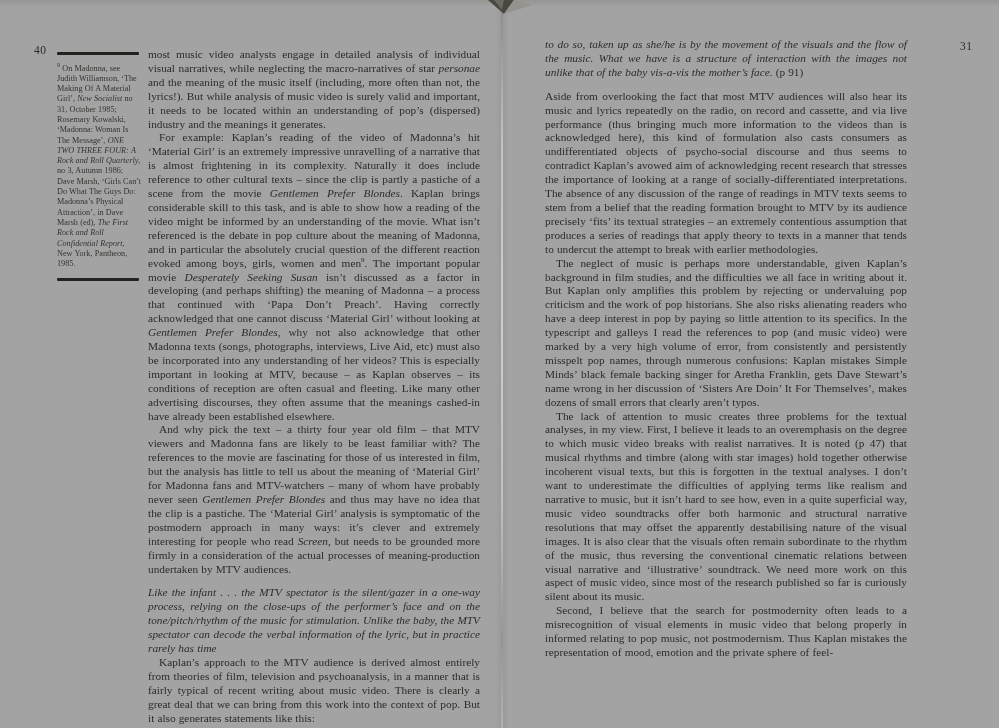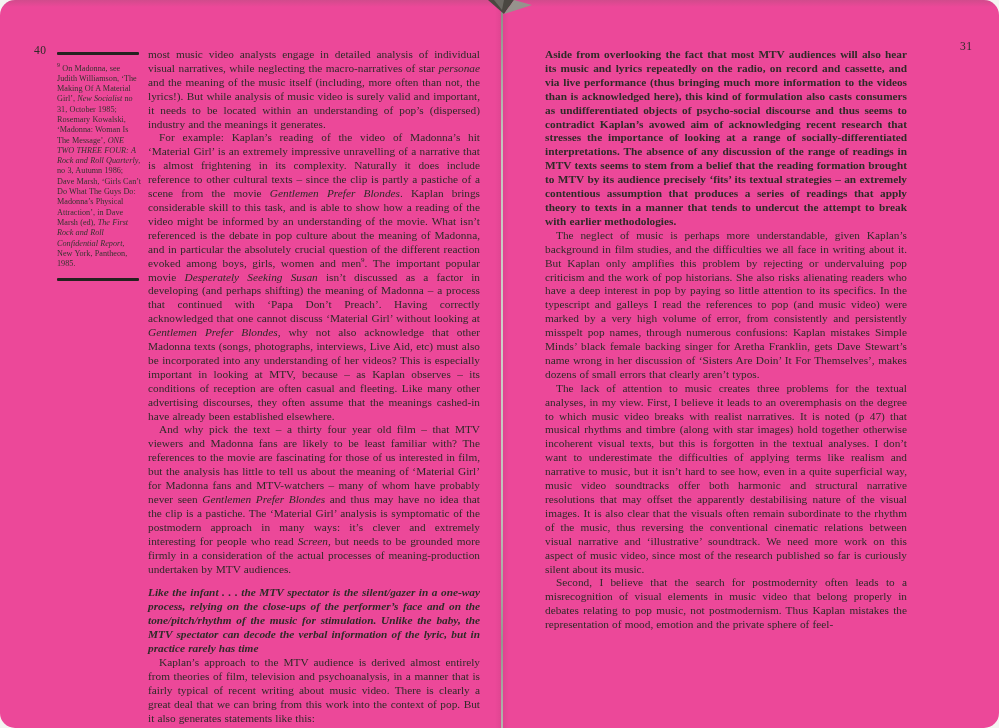--- a/index.html
+++ b/index.html
@@ -5,23 +5,22 @@
   html, body { margin: 0; padding: 0; }
   body {
     width: 999px; height: 728px;
     background: #f4f4f2;
     font-family: "Liberation Serif", serif;
     overflow: hidden;
   }
   .spread {
     position: relative;
     width: 999px; height: 728px;
-    background: #ec4899;
+    background: #a3a3a3;
     overflow: hidden;
-    border-radius: 15px;
   }
   
   .edge-top {
     position: absolute; left: 0; top: 0; width: 999px; height: 7px;
     background: linear-gradient(to bottom, rgba(90,88,82,0.18), rgba(90,88,82,0));
   }
   
   .spine-band {
     position: absolute; left: 495px; top: 6px; width: 14px; height: 722px;
     background: linear-gradient(to right, rgba(0,0,0,0) 0%, rgba(0,0,0,0.05) 45%, rgba(0,0,0,0.10) 52%, rgba(0,0,0,0.05) 60%, rgba(0,0,0,0) 100%);
@@ -60,21 +59,21 @@
   .para {
     margin: 0;
     font-size: 11.3px; line-height: 13.9px;
     color: #2e2b28;
     text-align: justify;
     word-spacing: 0.3px;
   }
   .para.indent { text-indent: 11px; }
   .para.quote  { font-style: italic; }
   .para.quote .roman { font-style: normal; }
-  .para.gap-before { margin-top: 10px; font-weight: bold; }
+  .para.gap-before { margin-top: 10px; }
   .para sup { font-size: 7px; vertical-align: super; line-height: 0; }
 </style>
 </head>
 <body>
 
 <div class="spread">
 
   <div class="edge-top"></div>
 
   <div>
@@ -100,22 +99,23 @@
     <div class="spine-line"></div>
     <svg class="spine-wedge" width="56" height="18" viewBox="0 0 56 18">
       <polygon points="8,0 34,0 24,14" fill="#4a4741"></polygon>
       <polygon points="34,0 52,5 24,14" fill="#96938d"></polygon>
       <polygon points="14,0 24,0 22,10" fill="#6b6862"></polygon>
     </svg>
   </div>
 
   <div>
     <div class="textcol right">
+        <p class="para quote"><span>to do so, taken up as she/he is by the movement of the visuals and the flow of the music. What we have is a structure of interaction with the images not unlike that of the baby vis-a-vis the mother’s face.</span><span class="roman"> (p 91)</span></p>
         <p class="para gap-before"><span>Aside from overlooking the fact that most MTV audiences will also hear its music and lyrics repeatedly on the radio, on record and cassette, and via live performance (thus bringing much more information to the videos than is acknowledged here), this kind of formulation also casts consumers as undifferentiated objects of psycho-social discourse and thus seems to contradict Kaplan’s avowed aim of acknowledging recent research that stresses the importance of looking at a range of socially-differentiated interpretations. The absence of any discussion of the range of readings in MTV texts seems to stem from a belief that the reading formation brought to MTV by its audience precisely ‘fits’ its textual strategies – an extremely contentious assumption that produces a series of readings that apply theory to texts in a manner that tends to undercut the attempt to break with earlier methodologies.</span></p>
         <p class="para indent"><span>The neglect of music is perhaps more understandable, given Kaplan’s background in film studies, and the difficulties we all face in writing about it. But Kaplan only amplifies this problem by rejecting or undervaluing pop criticism and the work of pop historians. She also risks alienating readers who have a deep interest in pop by paying so little attention to its specifics. In the typescript and galleys I read the references to pop (and music video) were marked by a very high volume of error, from consistently and persistently misspelt pop names, through numerous confusions: Kaplan mistakes Simple Minds’ black female backing singer for Aretha Franklin, gets Dave Stewart’s name wrong in her discussion of ‘Sisters Are Doin’ It For Themselves’, makes dozens of small errors that clearly aren’t typos.</span></p>
         <p class="para indent"><span>The lack of attention to music creates three problems for the textual analyses, in my view. First, I believe it leads to an overemphasis on the degree to which music video breaks with realist narratives. It is noted (p 47) that musical rhythms and timbre (along with star images) hold together otherwise incoherent visual texts, but this is forgotten in the textual analyses. I don’t want to underestimate the difficulties of applying terms like realism and narrative to music, but it isn’t hard to see how, even in a quite superficial way, music video soundtracks offer both harmonic and structural narrative resolutions that may offset the apparently destabilising nature of the visual images. It is also clear that the visuals often remain subordinate to the rhythm of the music, thus reversing the conventional cinematic relations between visual narrative and ‘illustrative’ soundtrack. We need more work on this aspect of music video, since most of the research published so far is curiously silent about its music.</span></p>
-        <p class="para indent"><span>Second, I believe that the search for postmodernity often leads to a misrecognition of visual elements in music video that belong properly in debates relating to pop music, not postmodernism. Thus Kaplan mistakes the representation of mood, emotion and the private sphere of feel-</span></p>
+        <p class="para indent"><span>Second, I believe that the search for postmodernity often leads to a misrecognition of visual elements in music video that belong properly in informed relating to pop music, not postmodernism. Thus Kaplan mistakes the representation of mood, emotion and the private sphere of feel-</span></p>
       </div>
 
     <div class="pagenum right">31</div>
   </div>
 
 </div>
 
 </body></html>

